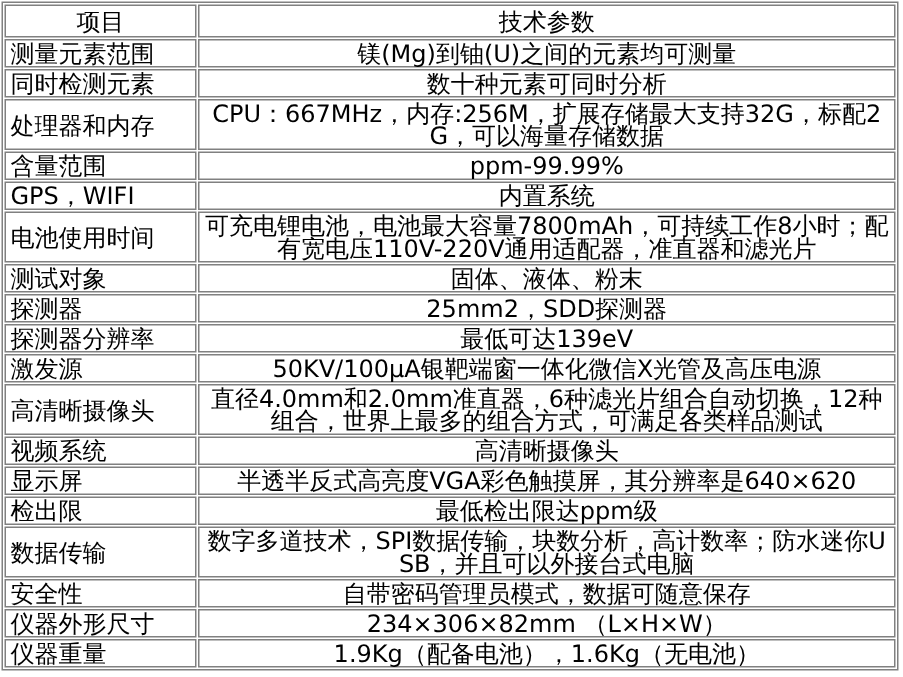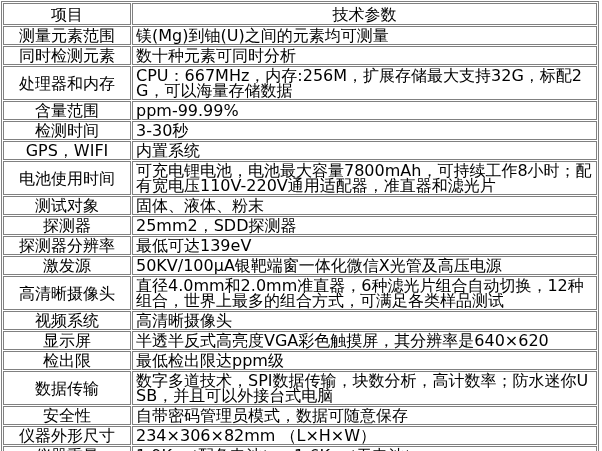--- a/index.html
+++ b/index.html
@@ -32,26 +32,26 @@
     word-break: break-all;
     overflow-wrap: break-word;
   }
   .spec-table th {
     font-weight: normal;
     text-align: center;
     height: 18px;
   }
   .col-label {
     width: 120px;
-    text-align: center;
+    text-align: left;
     white-space: nowrap;
     overflow: hidden;
   }
   .col-value {
-    text-align: left;
+    text-align: center;
   }
   .spec-table tr {
     height: 19px;
   }
 </style>
 </head>
 <body>
 
 <table class="spec-table">
   <thead>
@@ -70,24 +70,20 @@
         <td class="col-label">同时检测元素</td>
         <td class="col-value">数十种元素可同时分析</td>
       </tr>
       <tr>
         <td class="col-label">处理器和内存</td>
         <td class="col-value">CPU：667MHz，内存:256M，扩展存储最大支持32G，标配2G，可以海量存储数据</td>
       </tr>
       <tr>
         <td class="col-label">含量范围</td>
         <td class="col-value">ppm-99.99%</td>
-      </tr>
-      <tr>
-        <td class="col-label">检测时间</td>
-        <td class="col-value">3-30秒</td>
       </tr>
       <tr>
         <td class="col-label">GPS，WIFI</td>
         <td class="col-value">内置系统</td>
       </tr>
       <tr>
         <td class="col-label">电池使用时间</td>
         <td class="col-value">可充电锂电池，电池最大容量7800mAh，可持续工作8小时；配有宽电压110V-220V通用适配器，准直器和滤光片</td>
       </tr>
       <tr>

